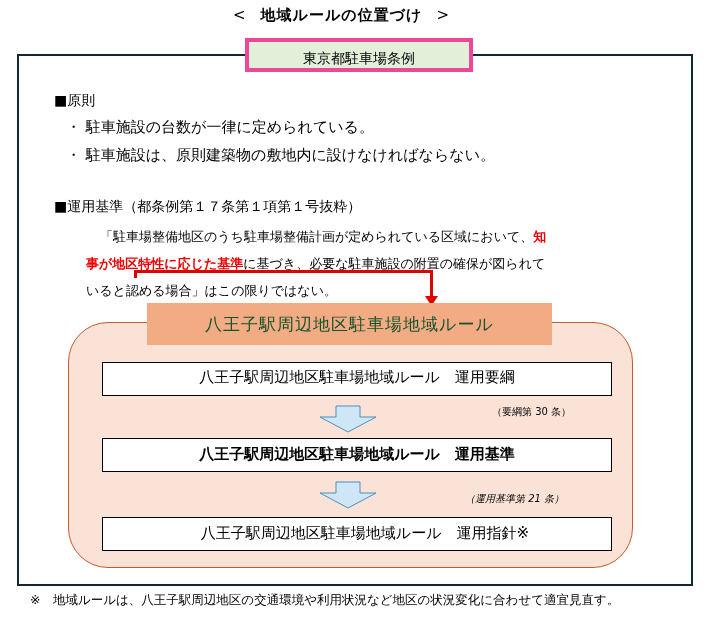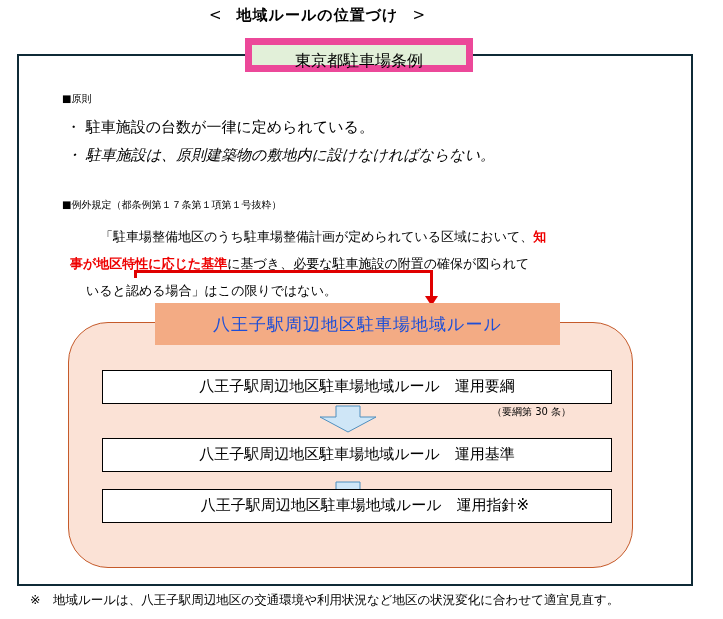--- a/index.html
+++ b/index.html
@@ -1,30 +1,30 @@
 <!DOCTYPE html>
 <html><head>
 <meta charset="utf-8">
 <style>
   html, body { margin:0; padding:0; background:#ffffff; }
   body { width:723px; height:619px; position:relative; overflow:hidden;
          font-family:"DejaVu Sans","Liberation Sans",sans-serif; color:#000; }
   .abs { position:absolute; }
-  .title { top:6px; left:0; width:635px; text-align:center; font-size:15px; font-weight:bold; letter-spacing:1px; }
+  .title { top:6px; left:0; width:635px; text-align:center; font-size:15px; font-weight:bold; letter-spacing:1px;padding-left:24px; }
   .title .br { display:inline-block; margin:0 14px; font-weight:normal; }
   .outer { left:17px; top:54px; width:676px; height:532px; border:2px solid #0f2a36; box-sizing:border-box; }
-  .ordinance { left:245px; top:38px; width:228px; height:34px; background:#e2f0d9; border:7px solid #ec4899;
-               box-sizing:border-box; text-align:center; line-height:32px; font-size:16px; }
-  .h { font-size:10px;margin-left:8px; }
+  .ordinance { left:245px; top:38px; width:228px; height:34px; background:#e2f0d9; border:4px solid #ec4899;
+               box-sizing:border-box; text-align:center; line-height:32px; font-size:14px; }
+  .h { font-size:14px; }
   .bullet { font-size:15px; }
   .quote { font-size:13px; line-height:27px; }
   .red { color:#ee0000; font-weight:bold; }
   .redline { background:#e00000; }
-  .local { left:147px; top:303px; width:405px; height:42px; background:#f3ab84; color:#1d4ed8;
-           text-align:center; line-height:42px; font-size:17px; letter-spacing:1px;margin-left:8px; }
+  .local { left:147px; top:303px; width:405px; height:42px; background:#f3ab84; color:#14532d;
+           text-align:center; line-height:42px; font-size:17px; letter-spacing:1px; }
   .rounded { left:68px; top:322px; width:565px; height:246px; background:#fbe2d6; border:1.5px solid #c55a2a;
              border-radius:40px; box-sizing:border-box; }
   .box { left:102px; background:#fff; border:1.5px solid #000; box-sizing:border-box; text-align:center;
          font-size:15px; height:34px; line-height:31px; width:510px; }
   .ref { font-size:10px; }
   .arrow { left:318px; width:60px; height:28px; }
   .note { left:30px; top:592px; font-size:12.5px; }
 </style>
 </head>
 <body>
@@ -32,49 +32,49 @@
 <div class="abs title">
   <span class="br">&lt;</span><span>地域ルールの位置づけ</span><span class="br">&gt;</span>
 </div>
 
 <div class="abs outer"></div>
 
 <div class="abs ordinance">東京都駐車場条例</div>
 
 <div class="abs h" style="left:54px;top:92px;">■原則</div>
 <div class="abs bullet" style="left:66px;top:118px;">・ 駐車施設の台数が一律に定められている。</div>
-<div class="abs bullet" style="left:66px;top:146px;font-style:italic;">・ 駐車施設は、原則建築物の敷地内に設けなければならない。</div>
+<div class="abs bullet" style="left:66px;top:146px;">・ 駐車施設は、原則建築物の敷地内に設けなければならない。</div>
 
-<div class="abs h" style="left:54px;top:198px;">■例外規定（都条例第１７条第１項第１号抜粋）</div>
+<div class="abs h" style="left:54px;top:198px;">■運用基準（都条例第１７条第１項第１号抜粋）</div>
 
 <div class="abs quote" style="left:100px;top:223px;white-space:nowrap;">
   <span>「駐車場整備地区のうち駐車場整備計画が定められている区域において、</span><span class="red">知</span>
 </div>
-<div class="abs quote" style="left:70px;top:250px;white-space:nowrap;">
+<div class="abs quote" style="left:86px;top:250px;white-space:nowrap;">
   <span class="red">事が地区特性に応じた基準</span><span>に基づき、必要な駐車施設の附置の確保が図られて</span>
 </div>
 <div class="abs quote" style="left:86px;top:277px;white-space:nowrap;">いると認める場合」はこの限りではない。</div>
 
 <div class="abs redline" style="left:134px;top:270px;width:3px;height:8px;"></div>
 <div class="abs redline" style="left:134px;top:270px;width:299px;height:3px;"></div>
 <div class="abs redline" style="left:430px;top:270px;width:3px;height:33px;"></div>
 <svg class="abs" style="left:425px;top:296px;" width="13" height="10">
   <polygon points="0,0 13,0 6.5,10" fill="#e00000"></polygon>
 </svg>
 
 <div class="abs rounded"></div>
 <div class="abs local">八王子駅周辺地区駐車場地域ルール</div>
 
-<div class="abs box" style="top:370px;">八王子駅周辺地区駐車場地域ルール　運用要綱</div>
+<div class="abs box" style="top:362px;font-family:Liberation Mono, monospace;">八王子駅周辺地区駐車場地域ルール　運用要綱</div>
 <svg class="abs arrow" style="top:405px;" viewBox="0 0 60 28">
   <polygon points="18,1 42,1 42,12 58,12 30,27 2,12 18,12" fill="#cfe6f7" stroke="#4f8fbf" stroke-width="1"></polygon>
 </svg>
 <div class="abs ref" style="left:492px;top:405px;">（要綱第 30 条）</div>
 
-<div class="abs box" style="top:438px;">八王子駅周辺地区駐車場地域ルール　運用基準</div>
+<div class="abs box" style="top:438px;font-weight:bold;">八王子駅周辺地区駐車場地域ルール　運用基準</div>
 <svg class="abs arrow" style="top:481px;" viewBox="0 0 60 28">
   <polygon points="18,1 42,1 42,12 58,12 30,27 2,12 18,12" fill="#cfe6f7" stroke="#4f8fbf" stroke-width="1"></polygon>
 </svg>
 <div class="abs ref" style="left:465px;top:492px;font-style:italic;">（運用基準第 21 条）</div>
 
-<div class="abs box" style="top:489px;padding-left:16px;">八王子駅周辺地区駐車場地域ルール　運用指針※</div>
+<div class="abs box" style="top:517px;padding-left:16px;">八王子駅周辺地区駐車場地域ルール　運用指針※</div>
 
 <div class="abs note">※　地域ルールは、八王子駅周辺地区の交通環境や利用状況など地区の状況変化に合わせて適宜見直す。</div>
 
 </body></html>

